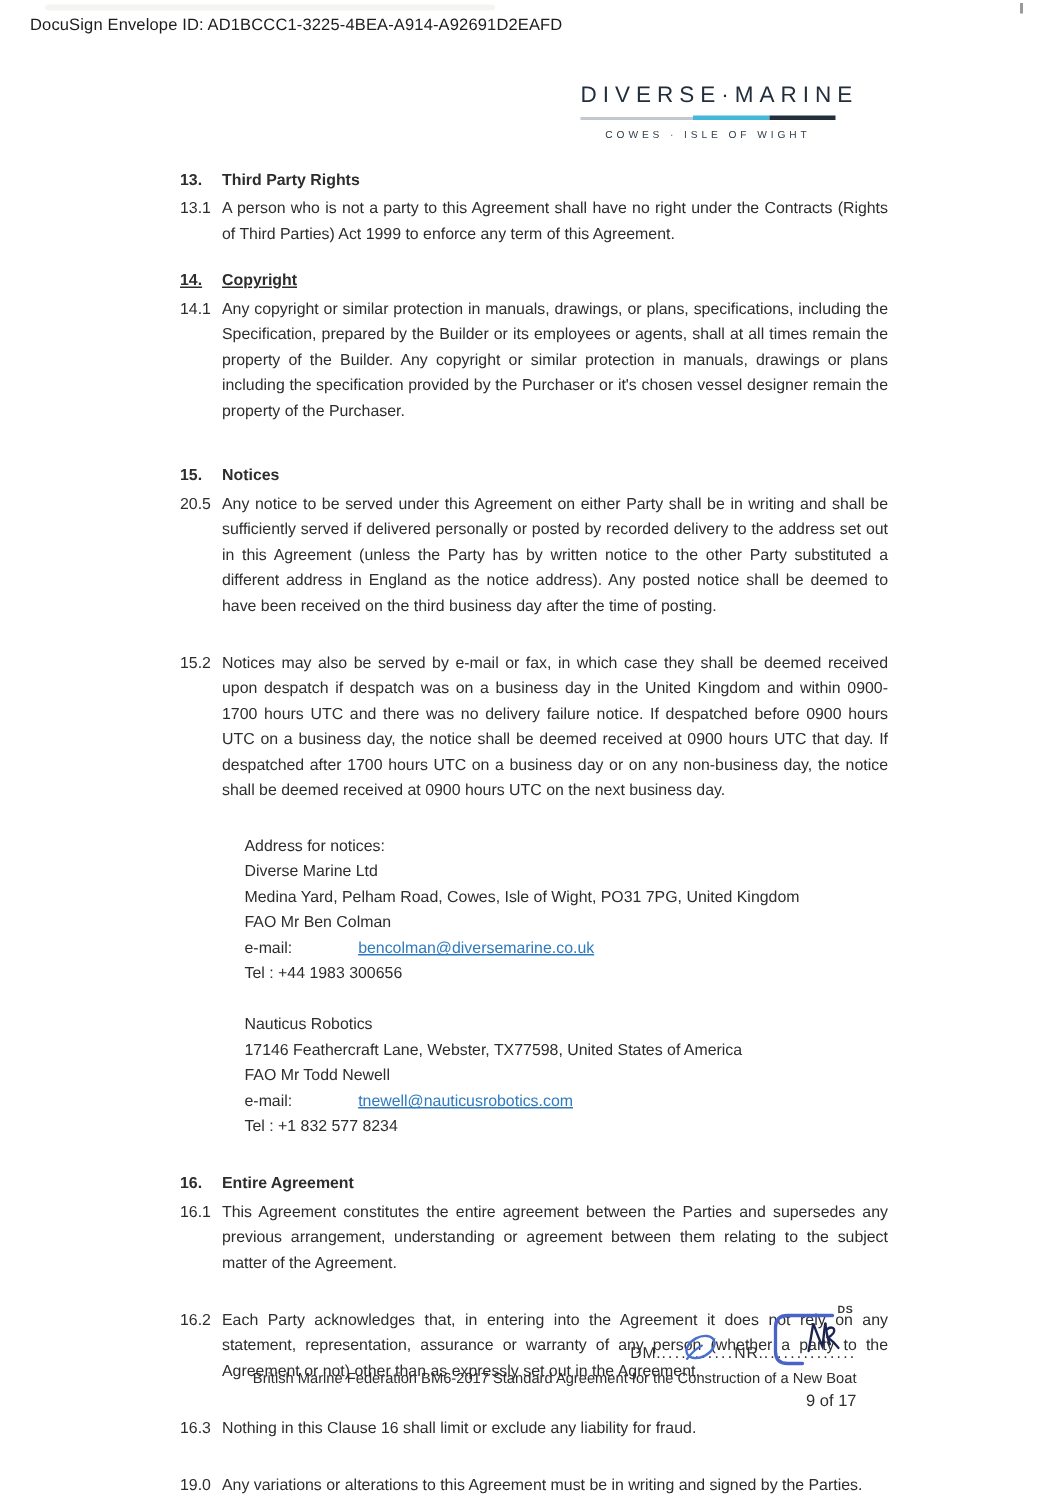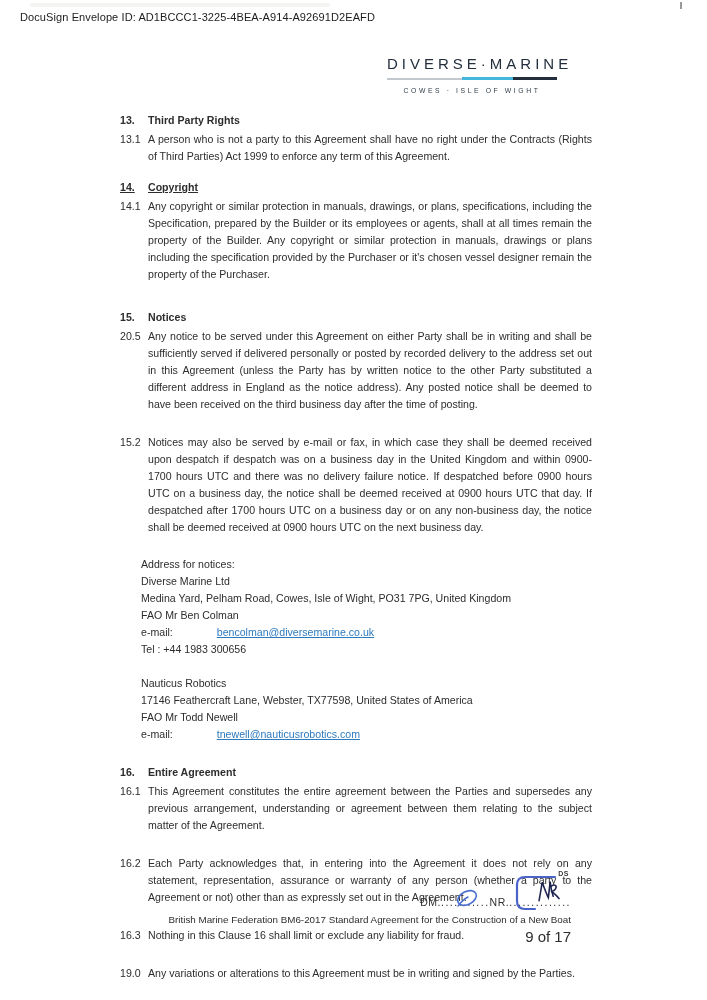--- a/index.html
+++ b/index.html
@@ -46,21 +46,21 @@
   }
   .row { display:grid; grid-template-columns:28px 1fr; }
   .row .num { font-variant-numeric:tabular-nums; }
   .heading { font-weight:bold; }
   .heading .num { font-weight:bold; }
   .item .text { text-align:justify; }
   .mt-sm { margin-top:2px; }
   .mt-md { margin-top:14px;text-decoration:underline; }
   .mt-lg { margin-top:21px; }
   .mt-xl { margin-top:26px; }
-  .address-block { margin-left:21px; }
+  .address-block { margin-left:43px; }
   .address-block.first { margin-top:20px; }
   .address-block.second { margin-top:17px; }
   .address-block div { line-height:17px; }
   .email-line { white-space:nowrap; }
   .link {
     color:#2e7abf; text-decoration:underline; cursor:pointer;padding-left:41px;
   }
   
   .closing {
     position:absolute; top:896px; right:115px; text-align:right;
@@ -70,21 +70,21 @@
     white-space:nowrap; letter-spacing:0.5px; height:16px;
   }
   .sig-dots { letter-spacing:1.5px; }
   .scribble { position:absolute; right:88px; top:-11px; }
   .stamp { position:absolute; right:0px; top:-23px; width:62px; height:40px; }
   .stamp .ds-label {
     position:absolute; top:-3px; right:2px;
     font-size:7px; font-weight:bold; color:#3a3a3a; letter-spacing:0.5px;
   }
   .footer-line1 { font-size:9.8px; color:#2d2d2d; margin-top:2px; white-space:nowrap; }
-  .footer-page { font-size:15px; color:#2d2d2d; margin-top:3px; }
+  .footer-page { font-size:11px; color:#2d2d2d; margin-top:3px; }
 </style>
 </head>
 <body>
 
 <div class="page">
 
   <div class="scan-smudge"></div>
   <div class="scan-tick"></div>
 
   <div class="ds-header">DocuSign Envelope ID: AD1BCCC1-3225-4BEA-A914-A92691D2EAFD</div>
@@ -145,20 +145,21 @@
     </div>
 
     <div class="address-block second">
       <div>Nauticus Robotics</div>
       <div>17146 Feathercraft Lane, Webster, TX77598, United States of America</div>
       <div>FAO Mr Todd Newell</div>
       <div class="email-line">
         <span>e-mail:</span>
         <span class="link">tnewell@nauticusrobotics.com</span>
       </div>
+      <div>Tel : +1 832 577 8234</div>
     </div>
 
     <div class="row heading mt-lg">
       <span class="num">16.</span>
       <span>Entire Agreement</span>
     </div>
     <div class="row item mt-sm">
       <span class="num">16.1</span>
       <span class="text">This Agreement constitutes the entire agreement between the Parties and supersedes any previous arrangement, understanding or agreement between them relating to the subject matter of the Agreement.</span>
     </div>

